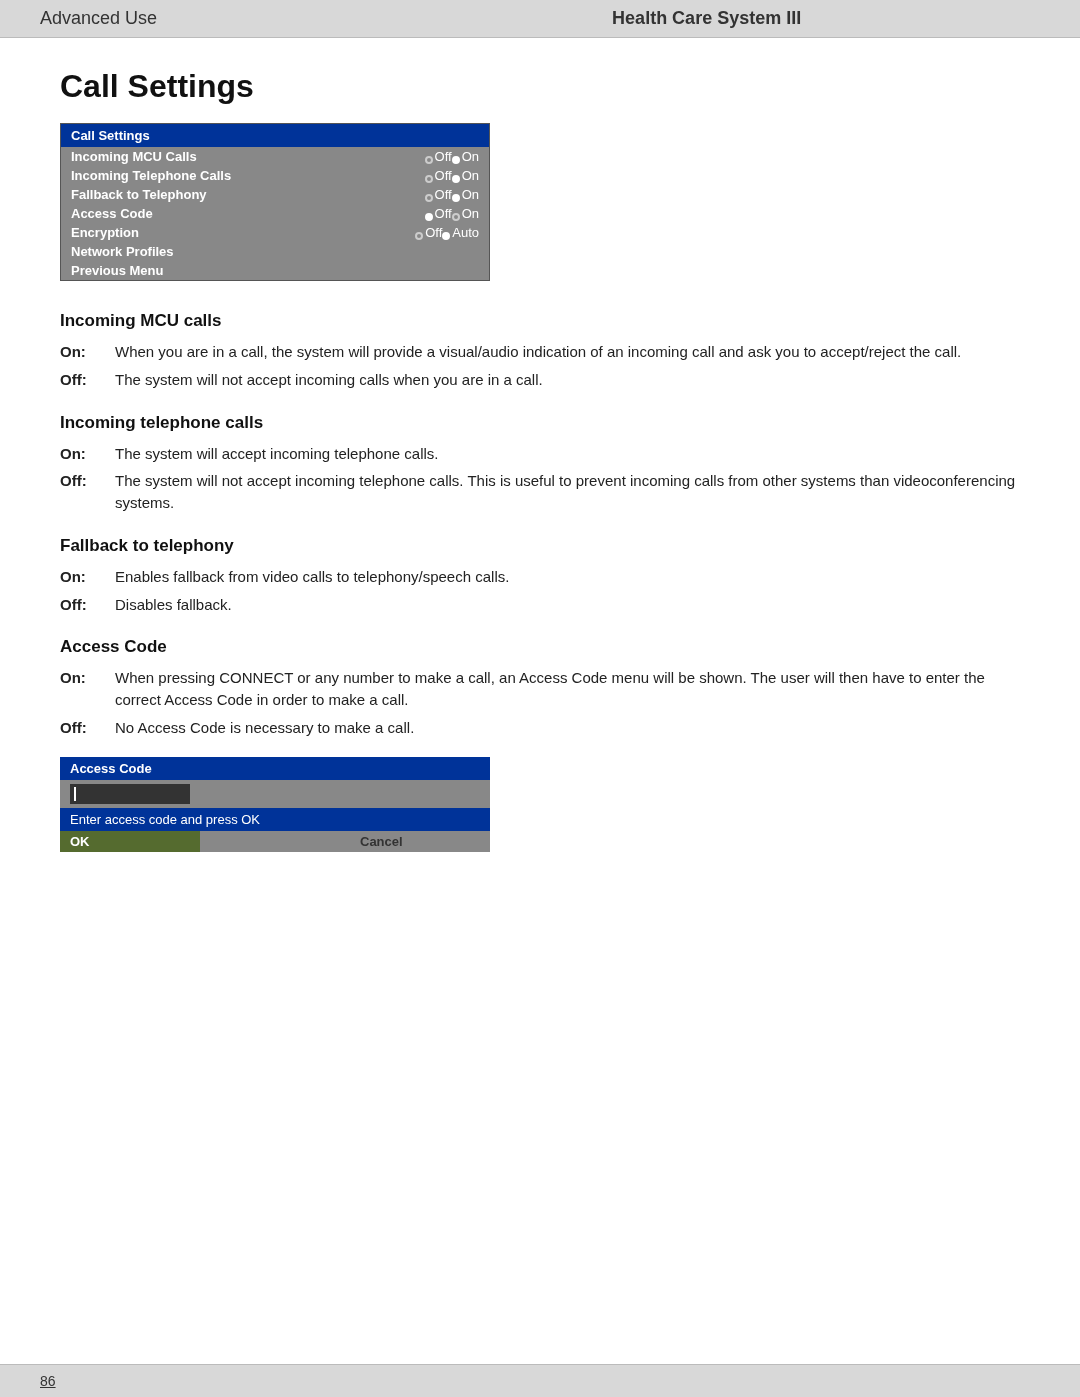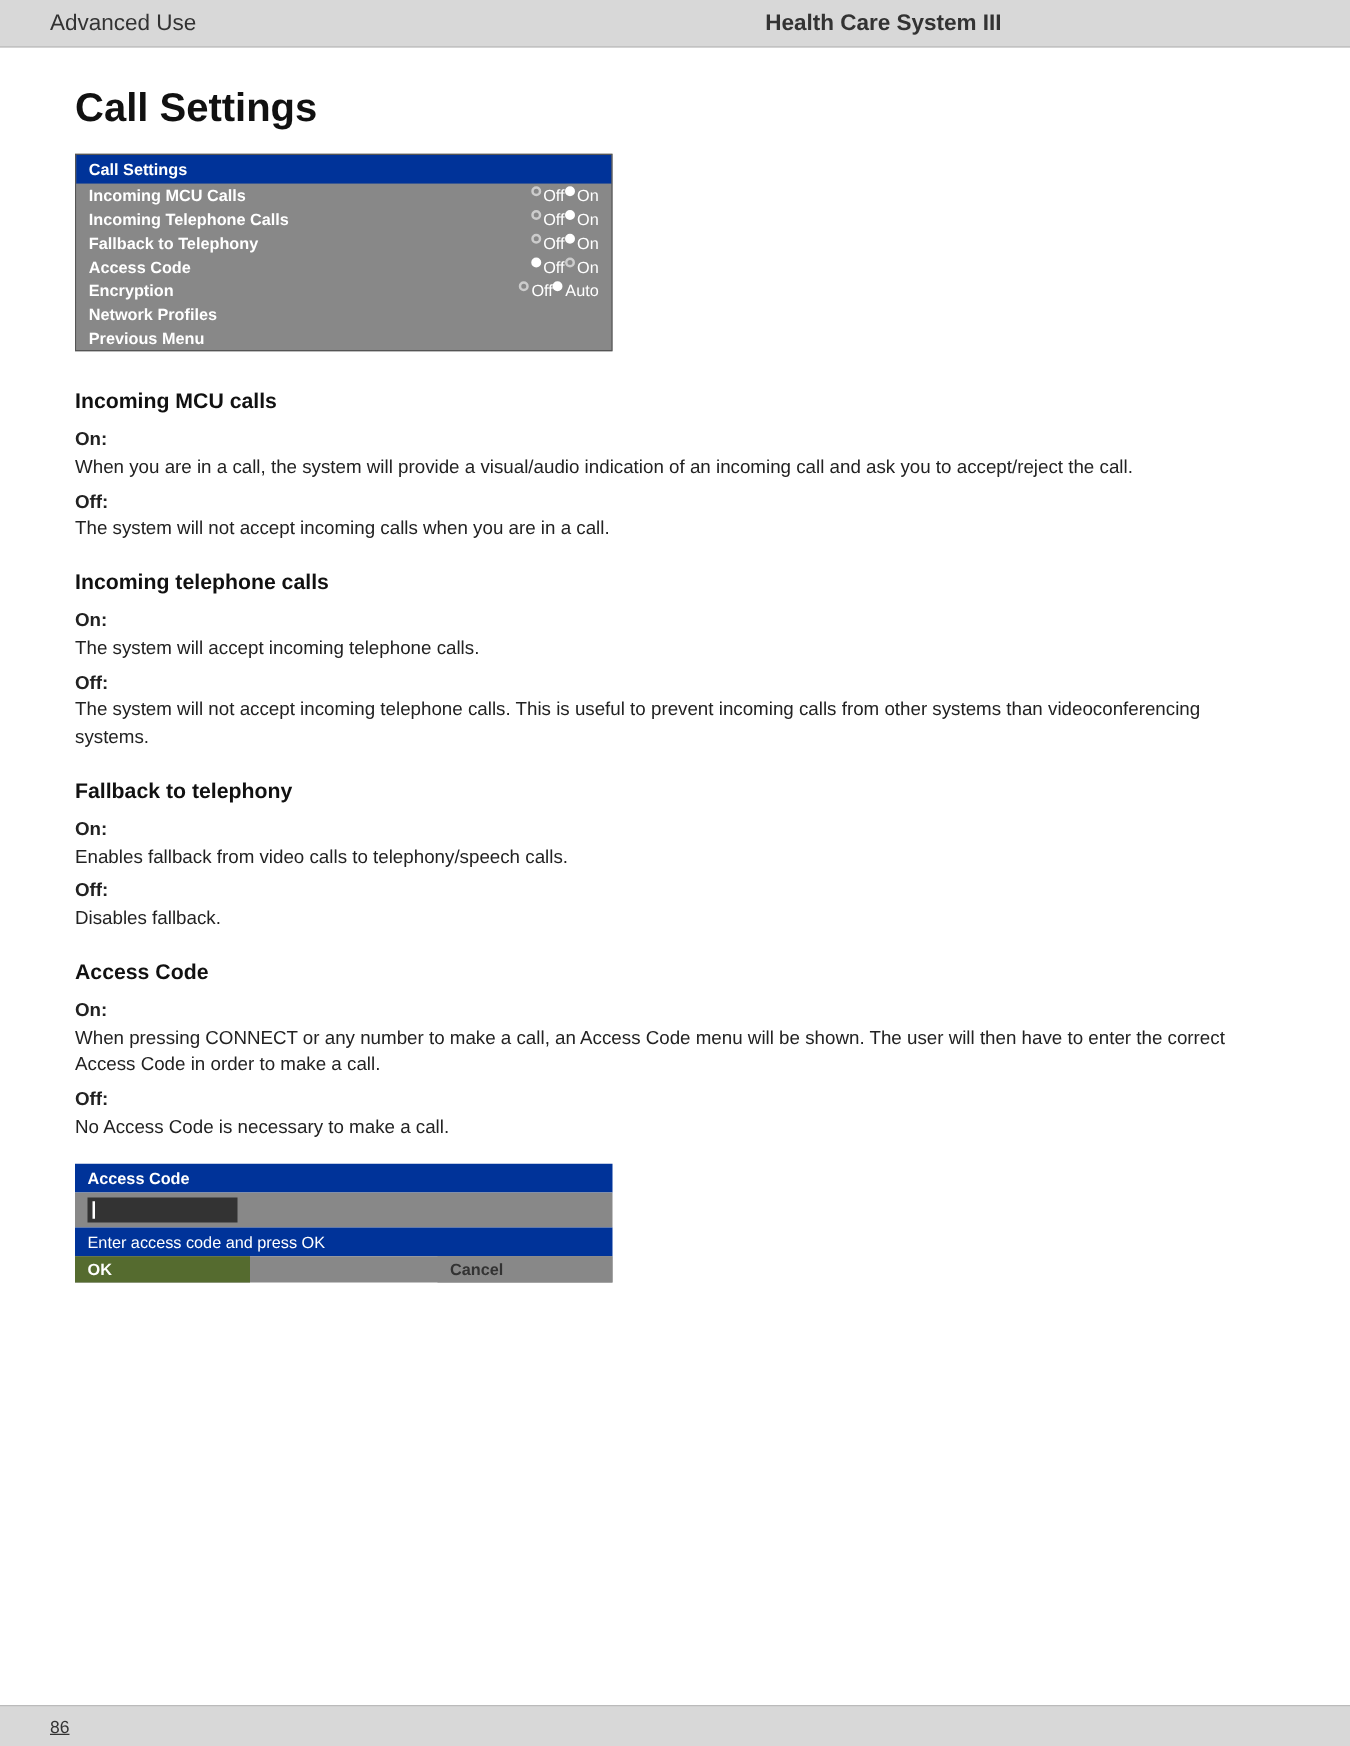--- a/index.html
+++ b/index.html
@@ -69,21 +69,21 @@
       color: #fff;
       font-size: 13px;
       background: #888;
     }
     .menu-row-label {
       flex: 1;
       font-weight: bold;
     }
     .menu-row-value {
       display: flex;
-      align-items: flex-start;
+      align-items: flex-end;
       gap: 0;
     }
     .radio-dot {
       display: inline-block;
       width: 8px;
       height: 8px;
       border-radius: 50%;
       border: 2px solid #ccc;
       background: #888;
       margin-right: 2px;
@@ -112,21 +112,20 @@
 
     
     .def-list {
       margin-left: 0;
       margin-bottom: 10px;
     }
     .def-row {
       display: flex;
       margin-bottom: 6px;
       line-height: 1.45;
-      flex-direction: column;
     }
     .def-term {
       font-weight: bold;
       min-width: 55px;
       flex-shrink: 0;
     }
     .def-desc {
       flex: 1;
     }
 

